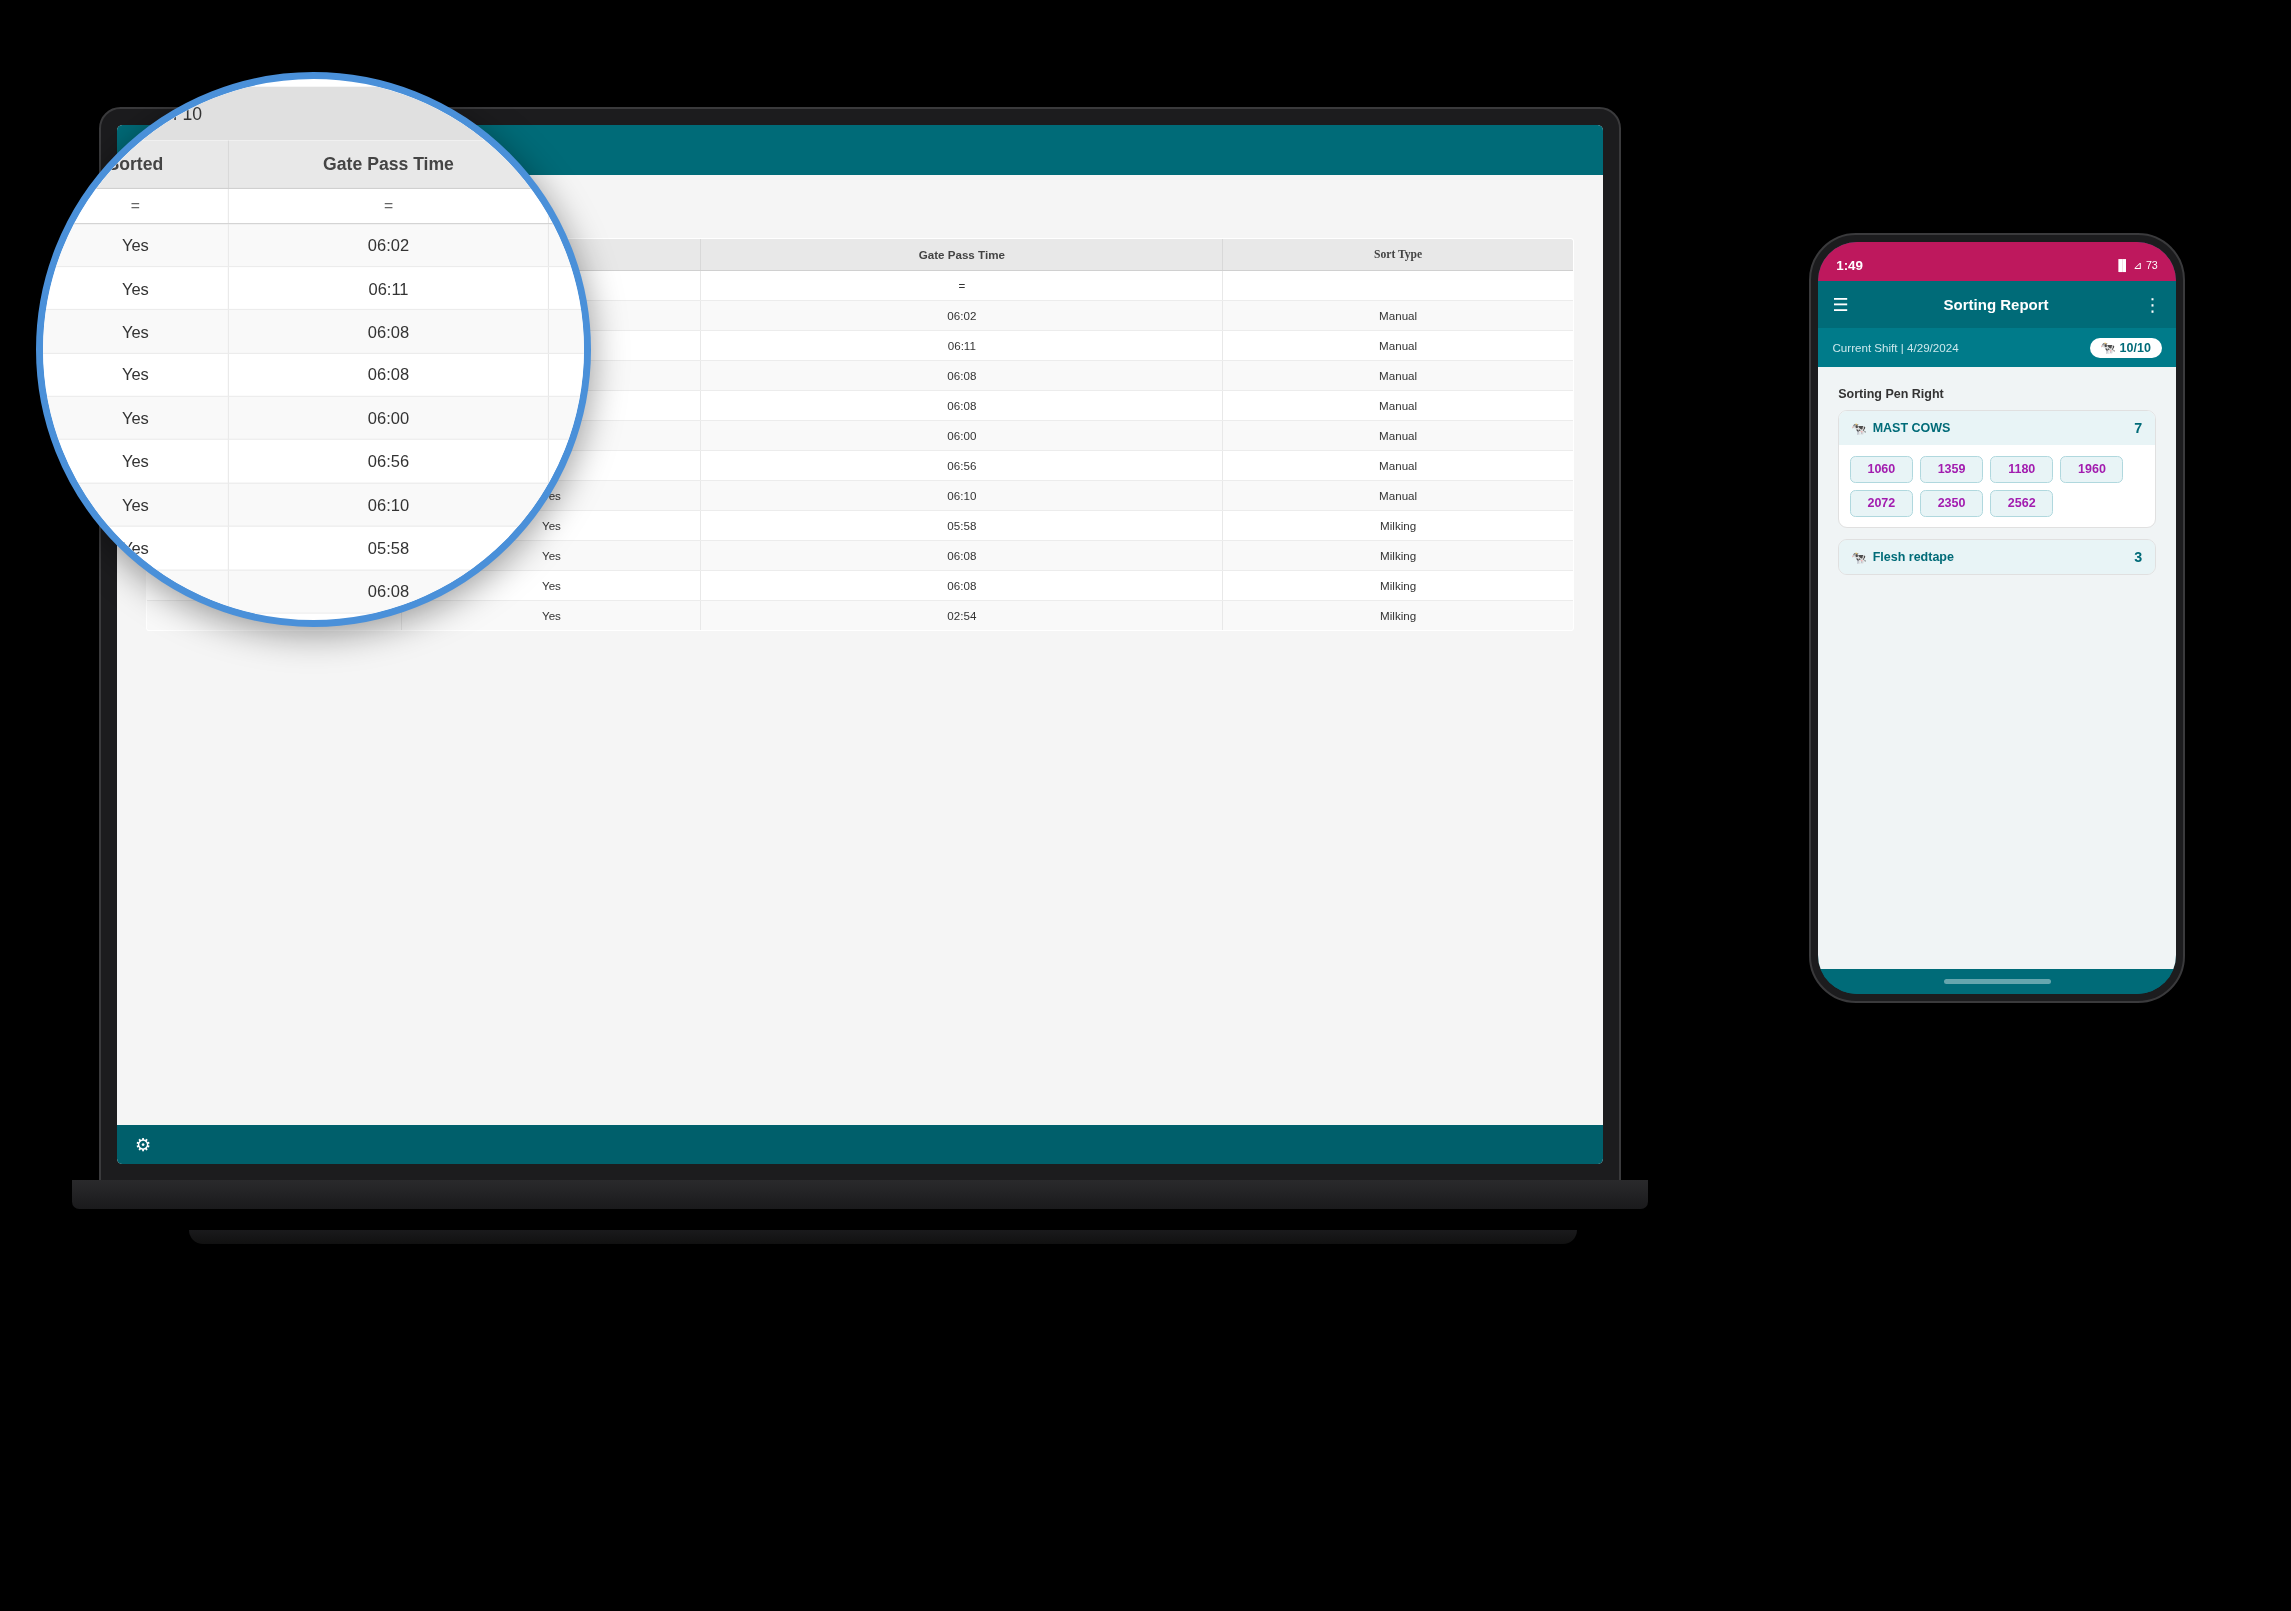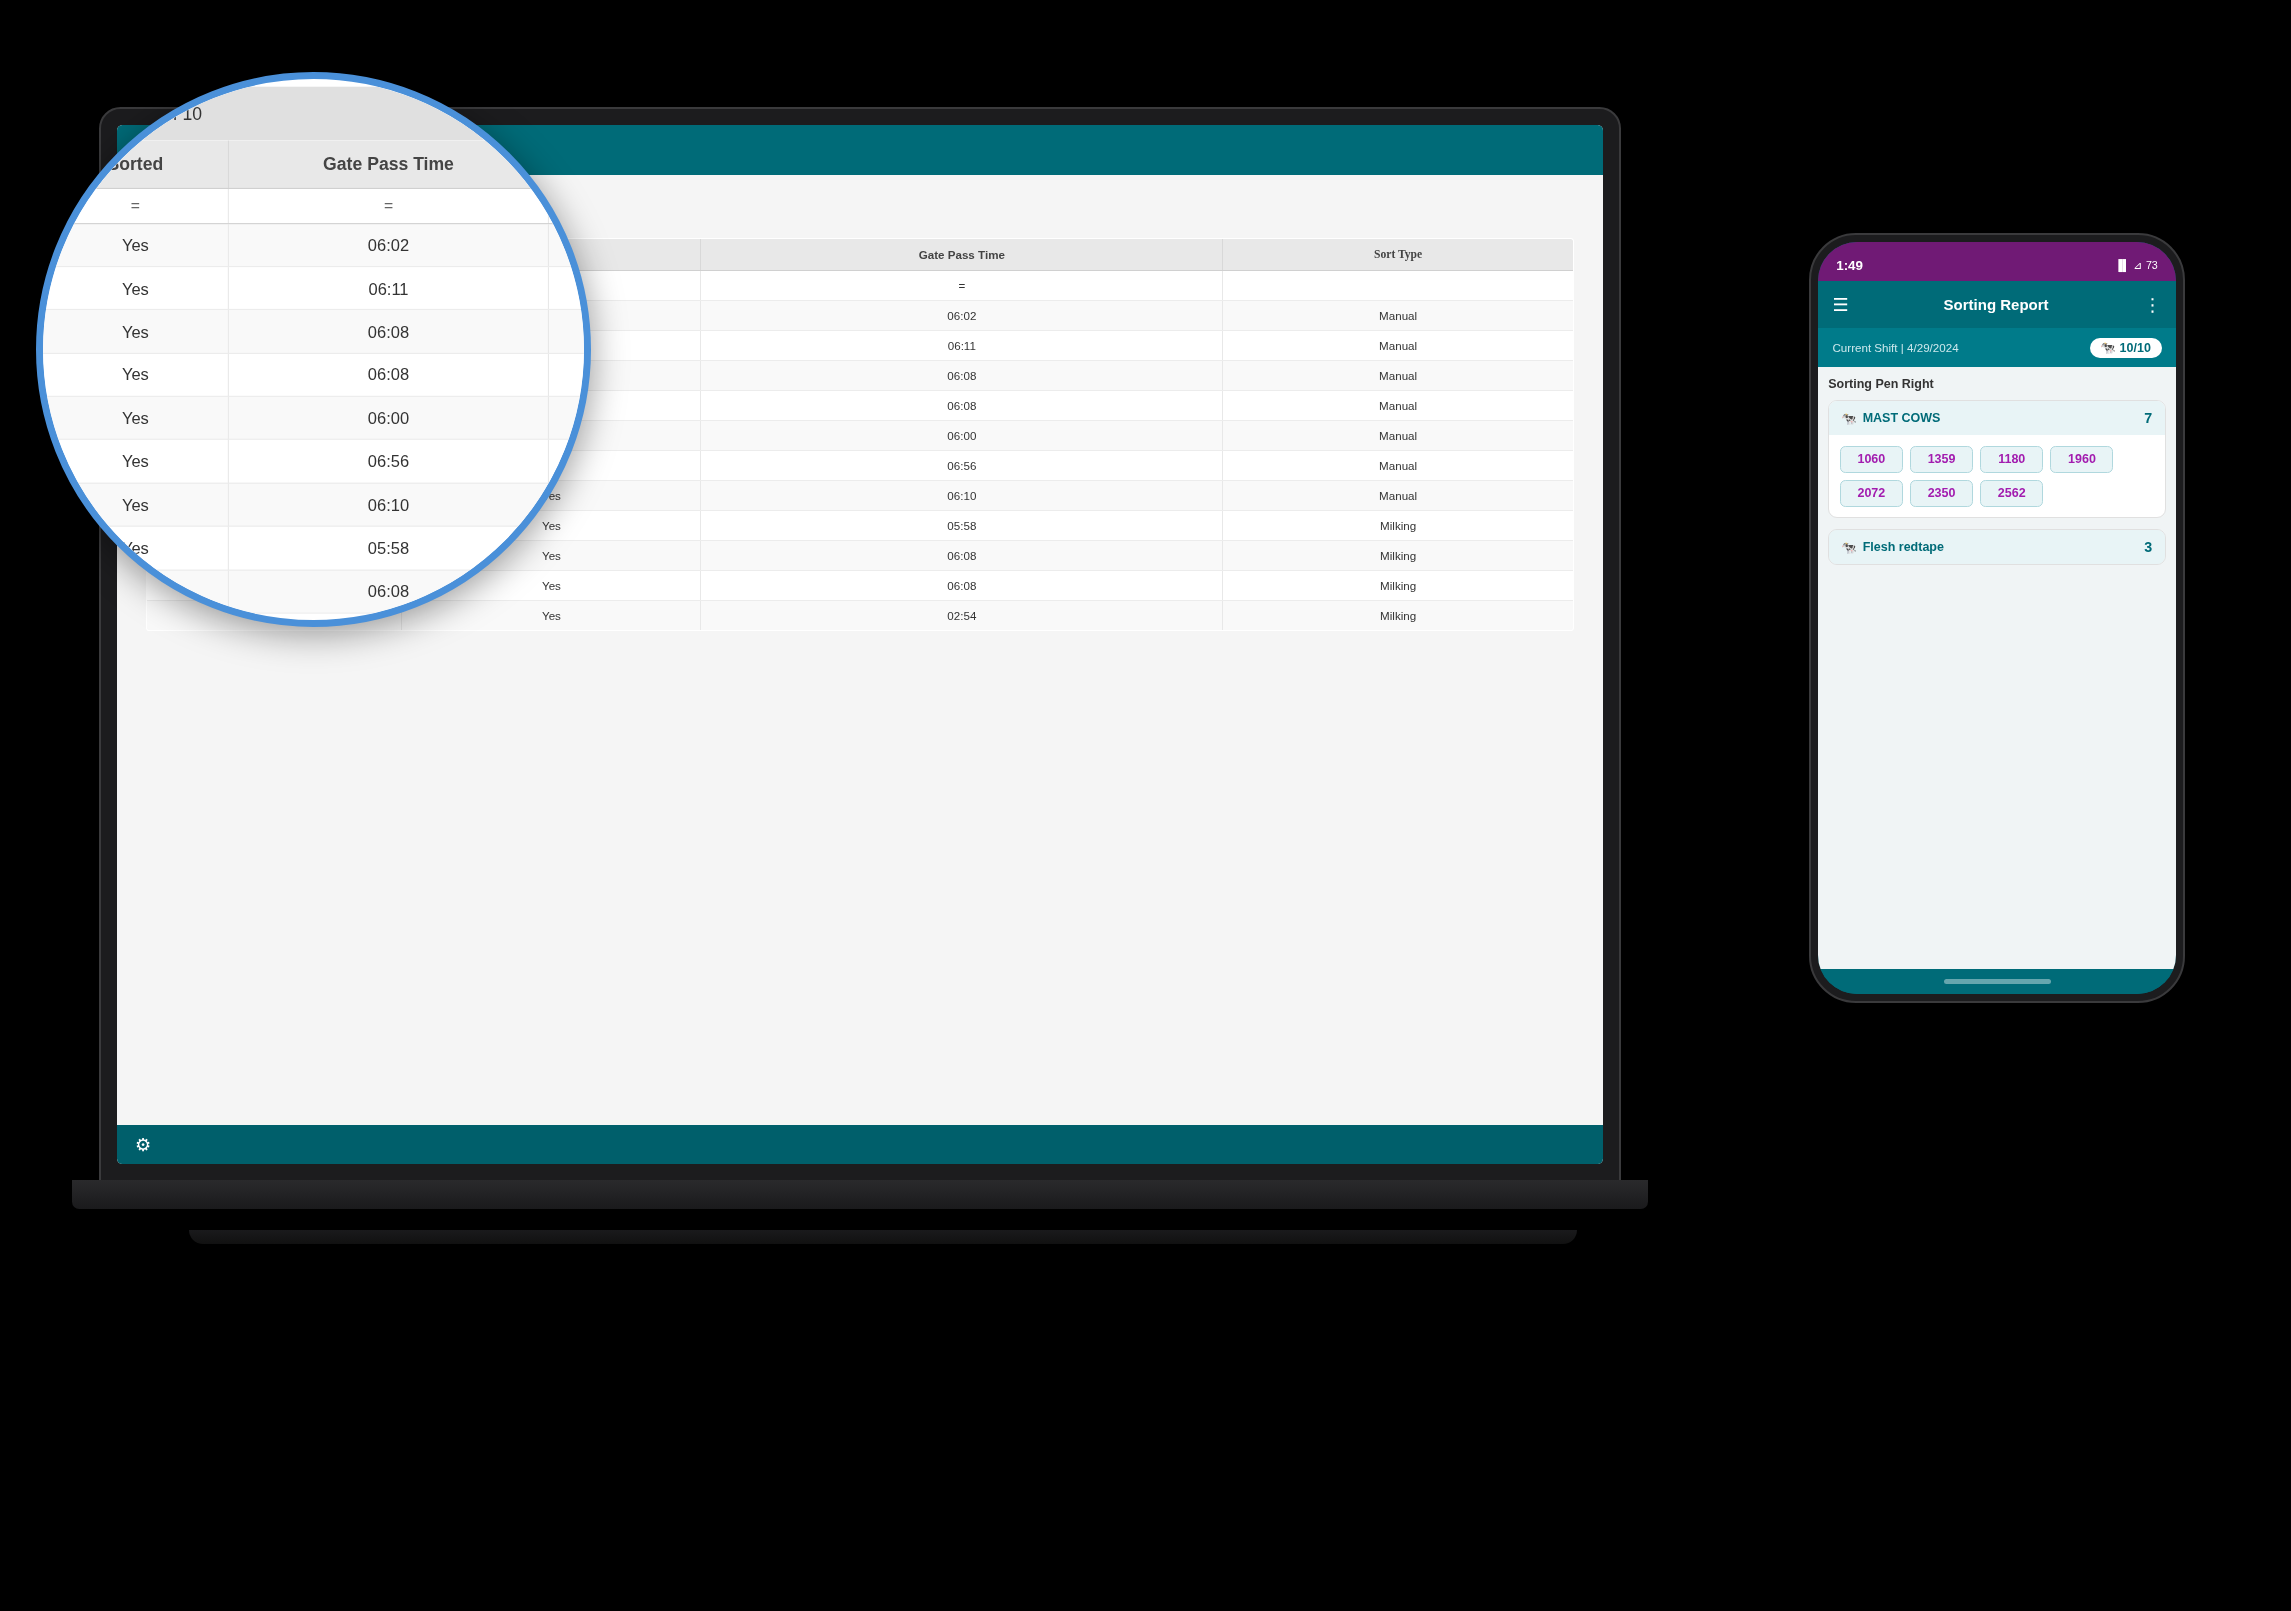--- a/index.html
+++ b/index.html
@@ -251,21 +251,21 @@
       top: 7.2px; left: 7.2px;
       right: 7.2px; bottom: 7.2px;
       background: #006b78;
       border-radius: 39px;
       overflow: hidden;
       display: flex;
       flex-direction: column;
     }
     .phone-statusbar {
       height: 39px;
-      background: #701a75;
+      background: #be185d;
       display: flex;
       align-items: center;
       justify-content: space-between;
       padding: 7.2px 18px 0;
       flex-shrink: 0;
       text-align: right;
     }
     .phone-time {
       color: #fff;
       font-size: 13.4px;
@@ -318,21 +318,21 @@
       font-size: 12.5px;
       font-weight: 700;
       display: flex;
       align-items: center;
       gap: 3.6px;
     }
     .phone-body {
       flex: 1;
       background: #f0f4f5;
       overflow-y: auto;
-      padding: 10px;
+      padding: 20px;
     }
     .phone-pen-label {
       font-size: 12.5px;
       font-weight: 600;
       color: #333;
       margin-bottom: 9px;
     }
     .phone-group {
       background: #fff;
       border-radius: 9px;

